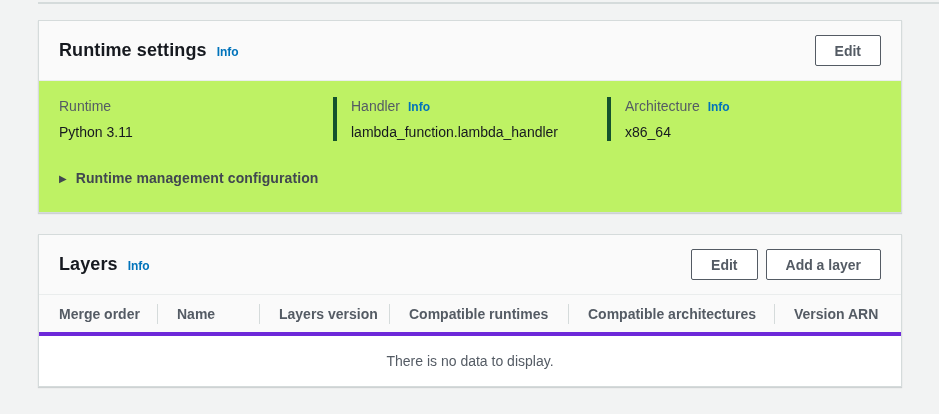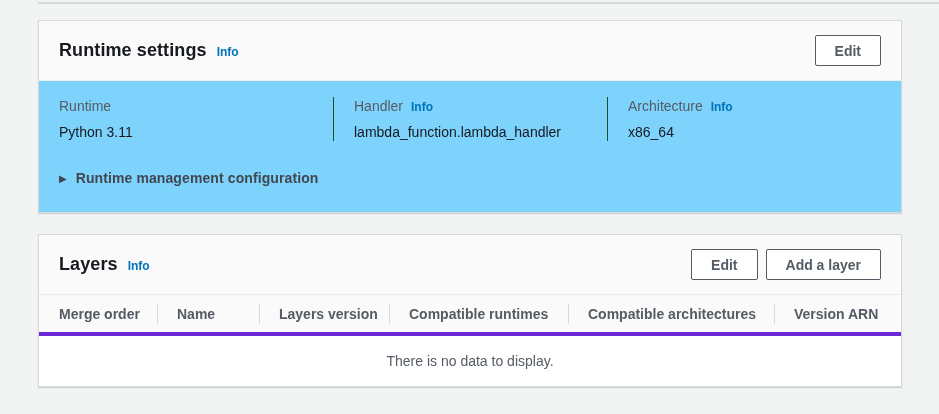--- a/index.html
+++ b/index.html
@@ -13,21 +13,21 @@
   }
   .top-rule {
     position: absolute;
     top: 2px; left: 38px; right: 0;
     height: 2px;
     background: #d5dbdb;
   }
   .page { width: 864px; margin-left: 38px; padding-top: 20px; }
 
   .card {
-    background: #7dd3fc;
+    background: #bef264;
     border: 1px solid #d5dbdb;
     box-shadow: 0 1px 1px 0 rgba(0, 28, 36, 0.15);
   }
   .card + .card { margin-top: 21px; }
 
   .card-header {
     display: flex;
     align-items: center;
     justify-content: space-between;
     background: #fafafa;
@@ -63,21 +63,21 @@
     font-size: 14px;
     font-weight: 700;
     cursor: pointer;
     white-space: nowrap;
     text-align: center;
   }
 
   .card-body { padding: 16px 20px 24px 20px; }
   .field-columns { display: grid; grid-template-columns: 1fr 1fr 1fr; }
   .field-col { padding-right: 16px; }
-  .field-col.divided { border-left: 1px solid #14532d; padding-left: 20px; }
+  .field-col.divided { border-left: 4px solid #14532d; padding-left: 14px; }
   .field-label-row { display: flex; align-items: baseline; }
   .field-label { color: #545b64; font-size: 14px; line-height: 18px; }
   .field-label-row .info-link { margin-left: 8px; }
   .field-value { color: #16191f; font-size: 14px; line-height: 18px; margin-top: 8px; }
 
   .expander {
     margin-top: 28px;
     display: flex;
     align-items: center;
     cursor: pointer;

